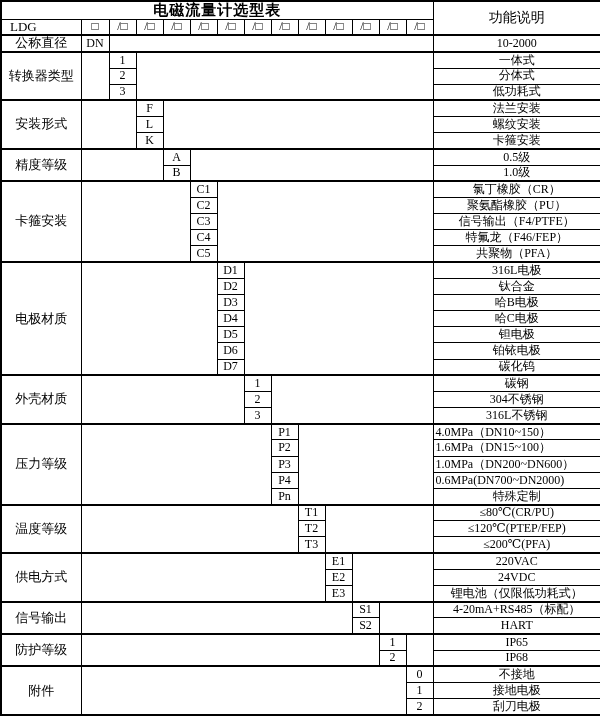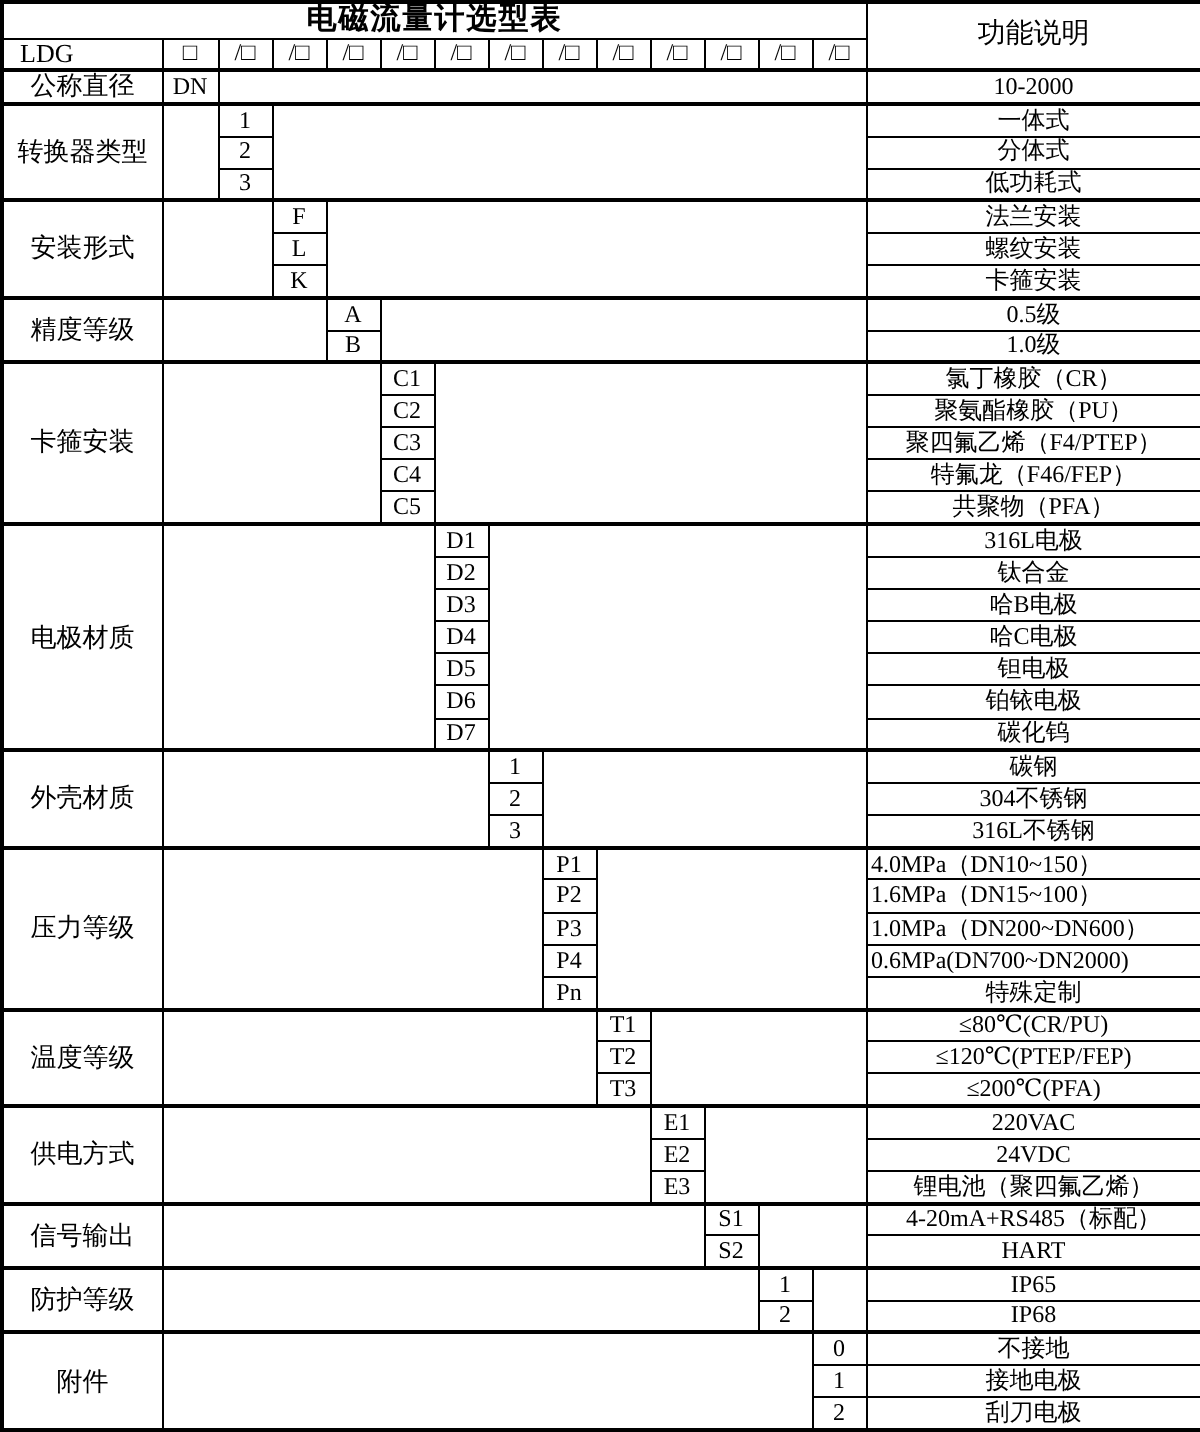--- a/index.html
+++ b/index.html
@@ -130,21 +130,21 @@
           <td class="code-cell gsep">C1</td>
           <td class="spacer gsep" rowspan="5" colspan="8"></td>
           <td class="fn-cell gsep">氯丁橡胶（CR）</td>
         </tr>
         <tr>
           <td class="code-cell">C2</td>
           <td class="fn-cell">聚氨酯橡胶（PU）</td>
         </tr>
         <tr>
           <td class="code-cell">C3</td>
-          <td class="fn-cell">聚四氟乙烯（F4/PTEP）</td>
+          <td class="fn-cell">信号输出（F4/PTFE）</td>
         </tr>
         <tr>
           <td class="code-cell">C4</td>
           <td class="fn-cell">特氟龙（F46/FEP）</td>
         </tr>
         <tr>
           <td class="code-cell">C5</td>
           <td class="fn-cell">共聚物（PFA）</td>
         </tr>
         <tr>
@@ -237,21 +237,21 @@
           <td class="code-cell gsep">E1</td>
           <td class="spacer gsep" rowspan="3" colspan="3"></td>
           <td class="fn-cell gsep">220VAC</td>
         </tr>
         <tr>
           <td class="code-cell">E2</td>
           <td class="fn-cell">24VDC</td>
         </tr>
         <tr>
           <td class="code-cell">E3</td>
-          <td class="fn-cell">锂电池（聚四氟乙烯）</td>
+          <td class="fn-cell">锂电池（仅限低功耗式）</td>
         </tr>
         <tr>
           <td class="label-cell gsep" rowspan="2">信号输出</td>
           <td class="spacer gsep" rowspan="2" colspan="10"></td>
           <td class="code-cell gsep">S1</td>
           <td class="spacer gsep" rowspan="2" colspan="2"></td>
           <td class="fn-cell gsep">4-20mA+RS485（标配）</td>
         </tr>
         <tr>
           <td class="code-cell">S2</td>

